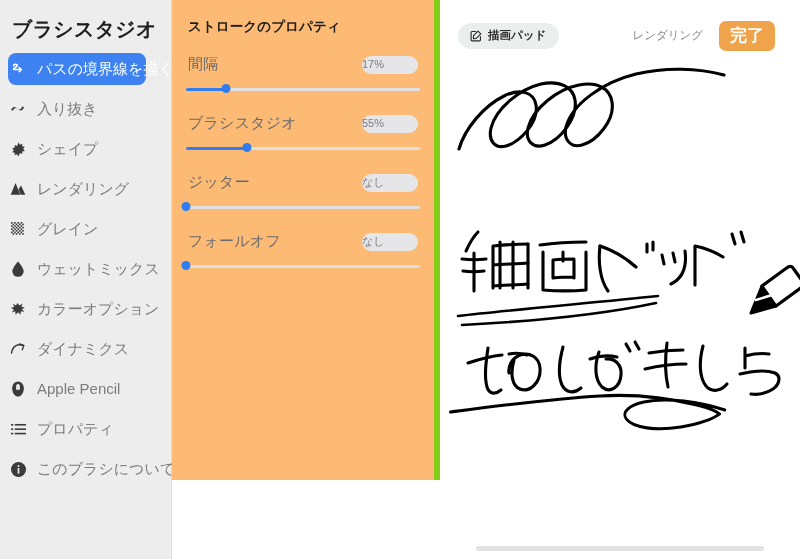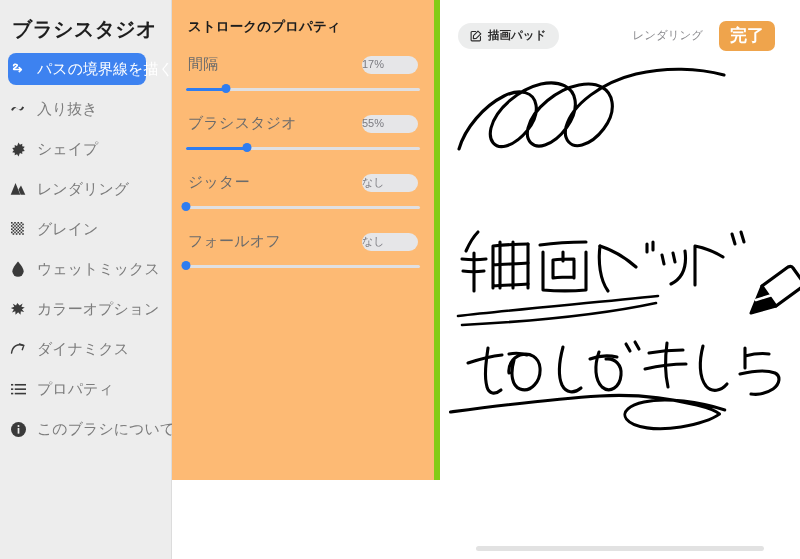--- a/index.html
+++ b/index.html
@@ -305,20 +305,29 @@
       <div class="nav-item">
         <span class="nav-icon">
           <svg width="17" height="17" viewBox="0 0 18 18" fill="none" stroke="currentColor" stroke-width="1.5" stroke-linecap="round">
               <path d="M1.6 12.8 C2.6 5.8 7.8 2.4 14.0 4.6"></path>
               <path d="M10.0 3.2 L14.6 4.8 L13.0 9.2"></path>
             </svg>
         </span>
         <span class="nav-label">ダイナミクス</span>
       </div>
 
+      <div class="nav-item">
+        <span class="nav-icon">
+          <svg width="14" height="16" viewBox="0 0 14 17" fill="currentColor">
+              <path d="M7 0.4 C3.4 0.4 0.8 3.6 0.8 8 C0.8 12.6 3.8 16.6 7 16.6 C10.2 16.6 13.2 12.6 13.2 8 C13.2 3.6 10.6 0.4 7 0.4 Z"></path>
+              <path d="M7 3.2 C5.6 3.2 5.0 4.4 5.0 6.0 L5.0 9.2 L9.0 9.2 L9.0 6.0 C9.0 4.4 8.4 3.2 7 3.2 Z" fill="#ededed"></path>
+            </svg>
+        </span>
+        <span class="nav-label">Apple Pencil</span>
+      </div>
 
       <div class="nav-item">
         <span class="nav-icon">
           <svg width="15" height="13" viewBox="0 0 16 13" fill="currentColor">
               <rect x="0" y="0.6" width="2.4" height="1.7"></rect>
               <rect x="4" y="0.6" width="12" height="1.7"></rect>
               <rect x="0" y="5.3" width="2.4" height="1.7"></rect>
               <rect x="4" y="5.3" width="12" height="1.7"></rect>
               <rect x="0" y="10" width="2.4" height="1.7"></rect>
               <rect x="4" y="10" width="12" height="1.7"></rect>

